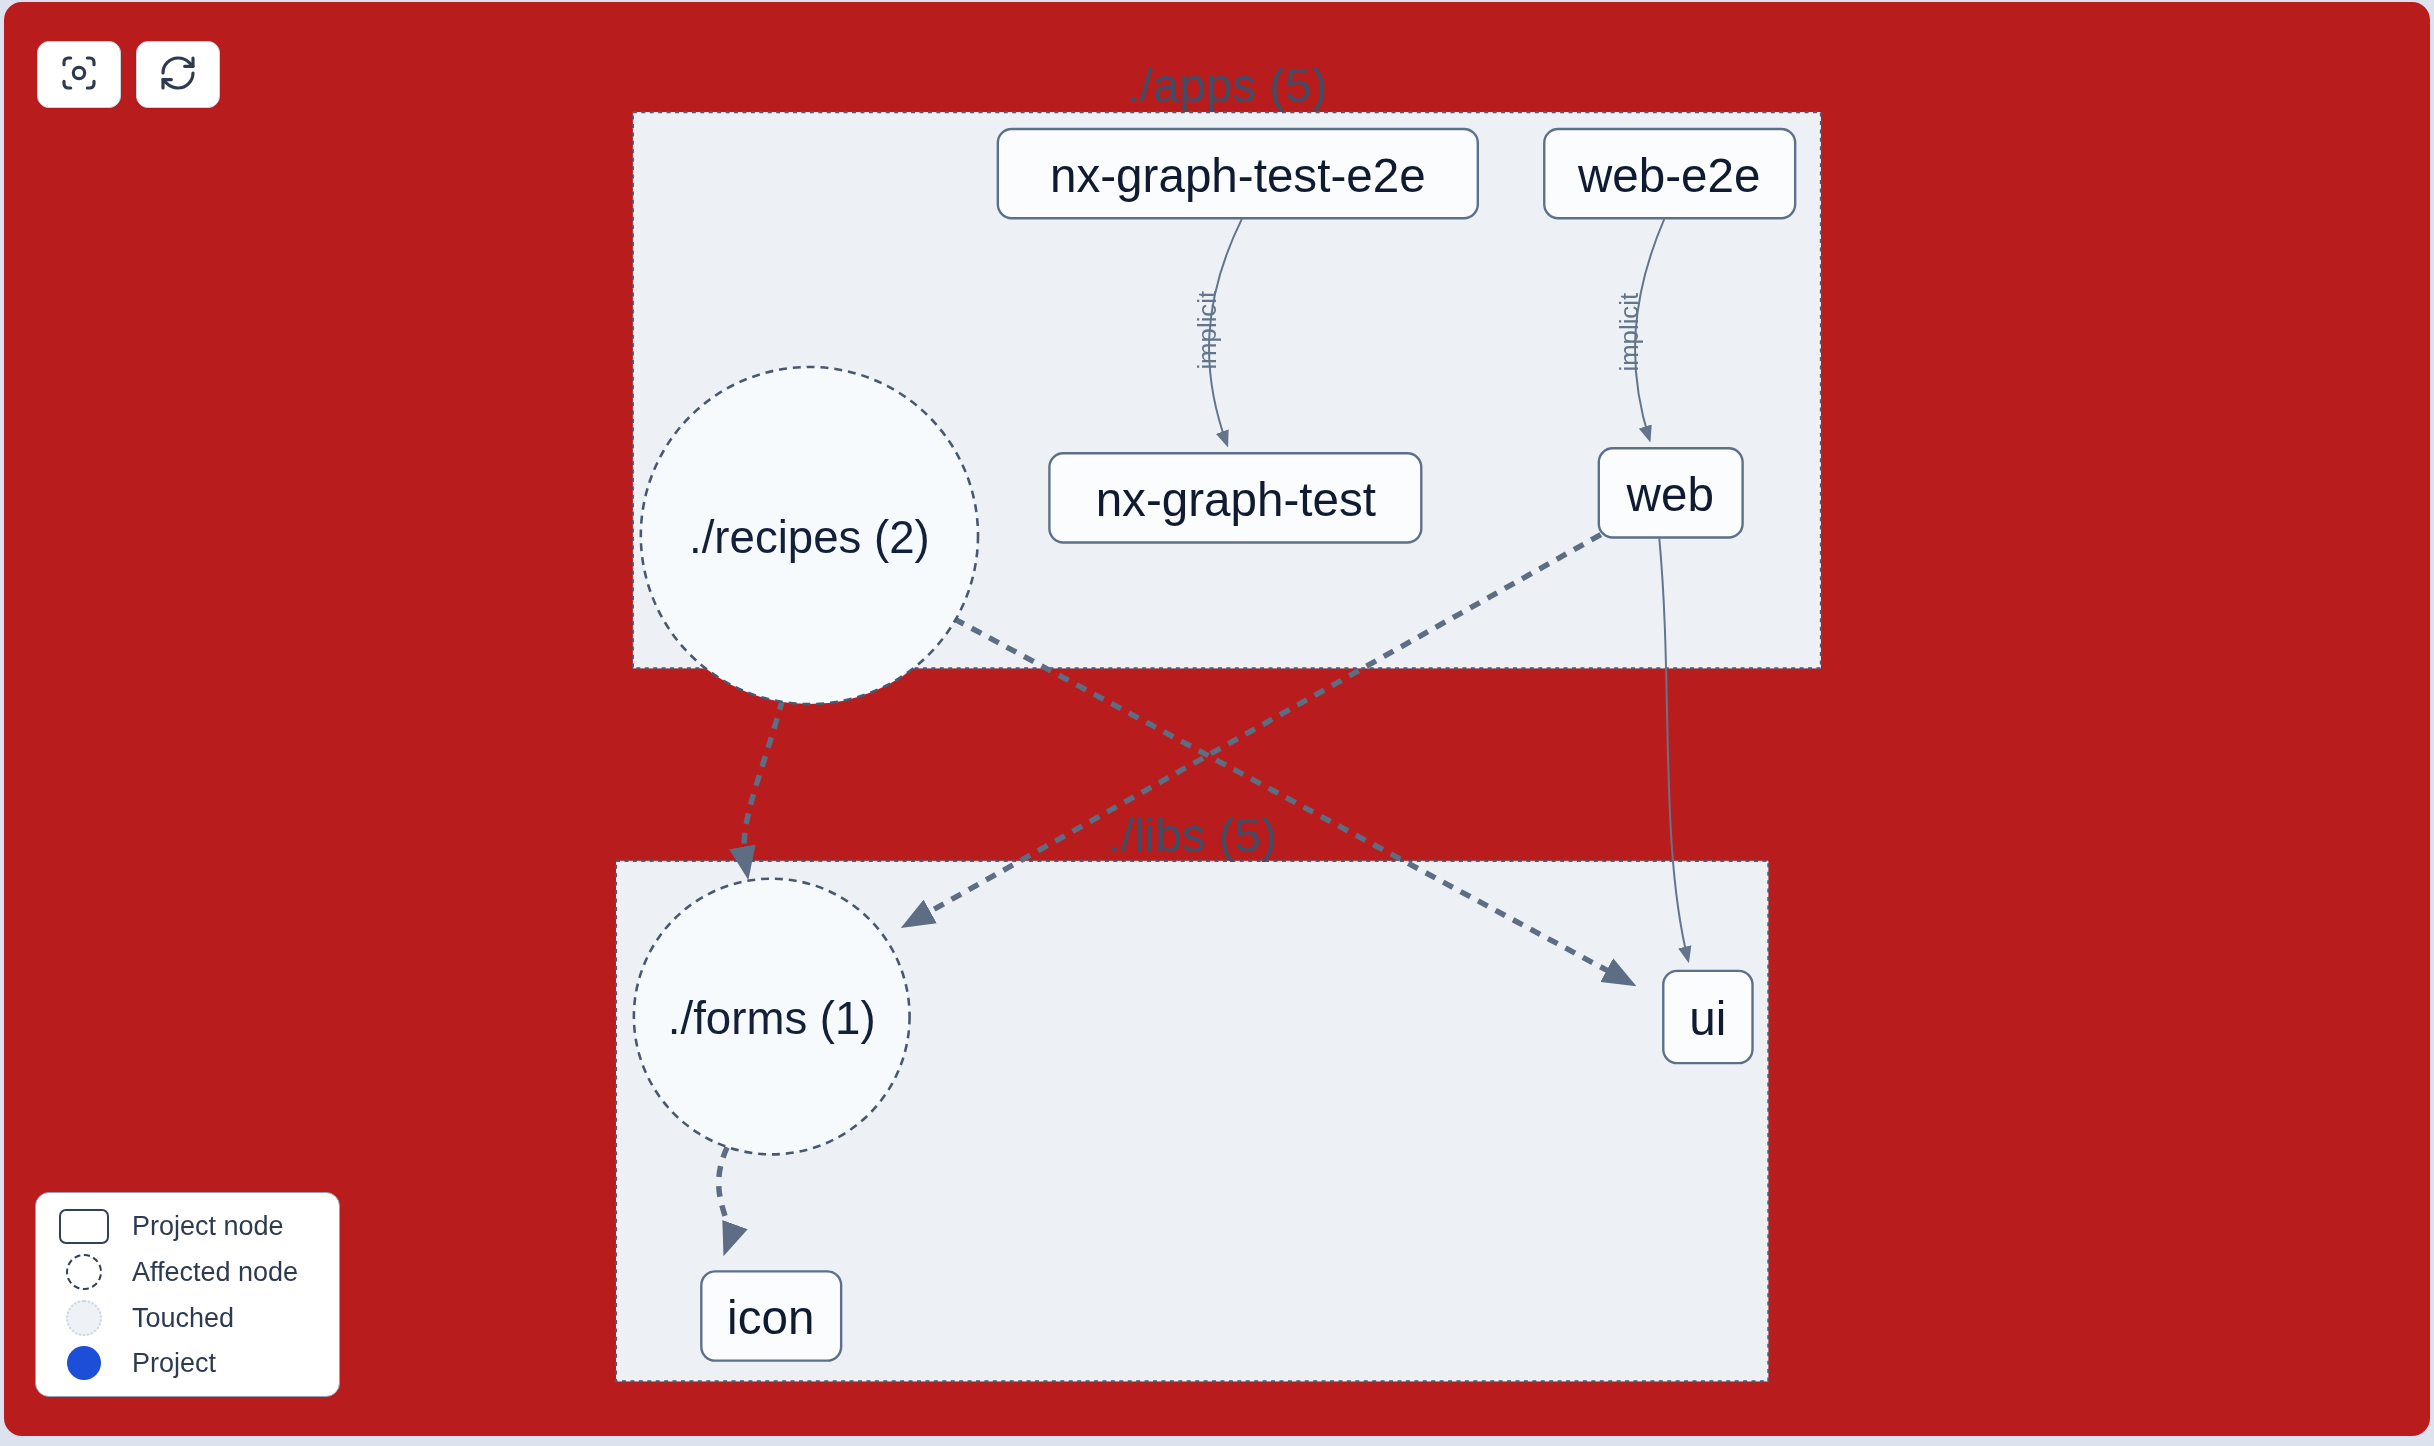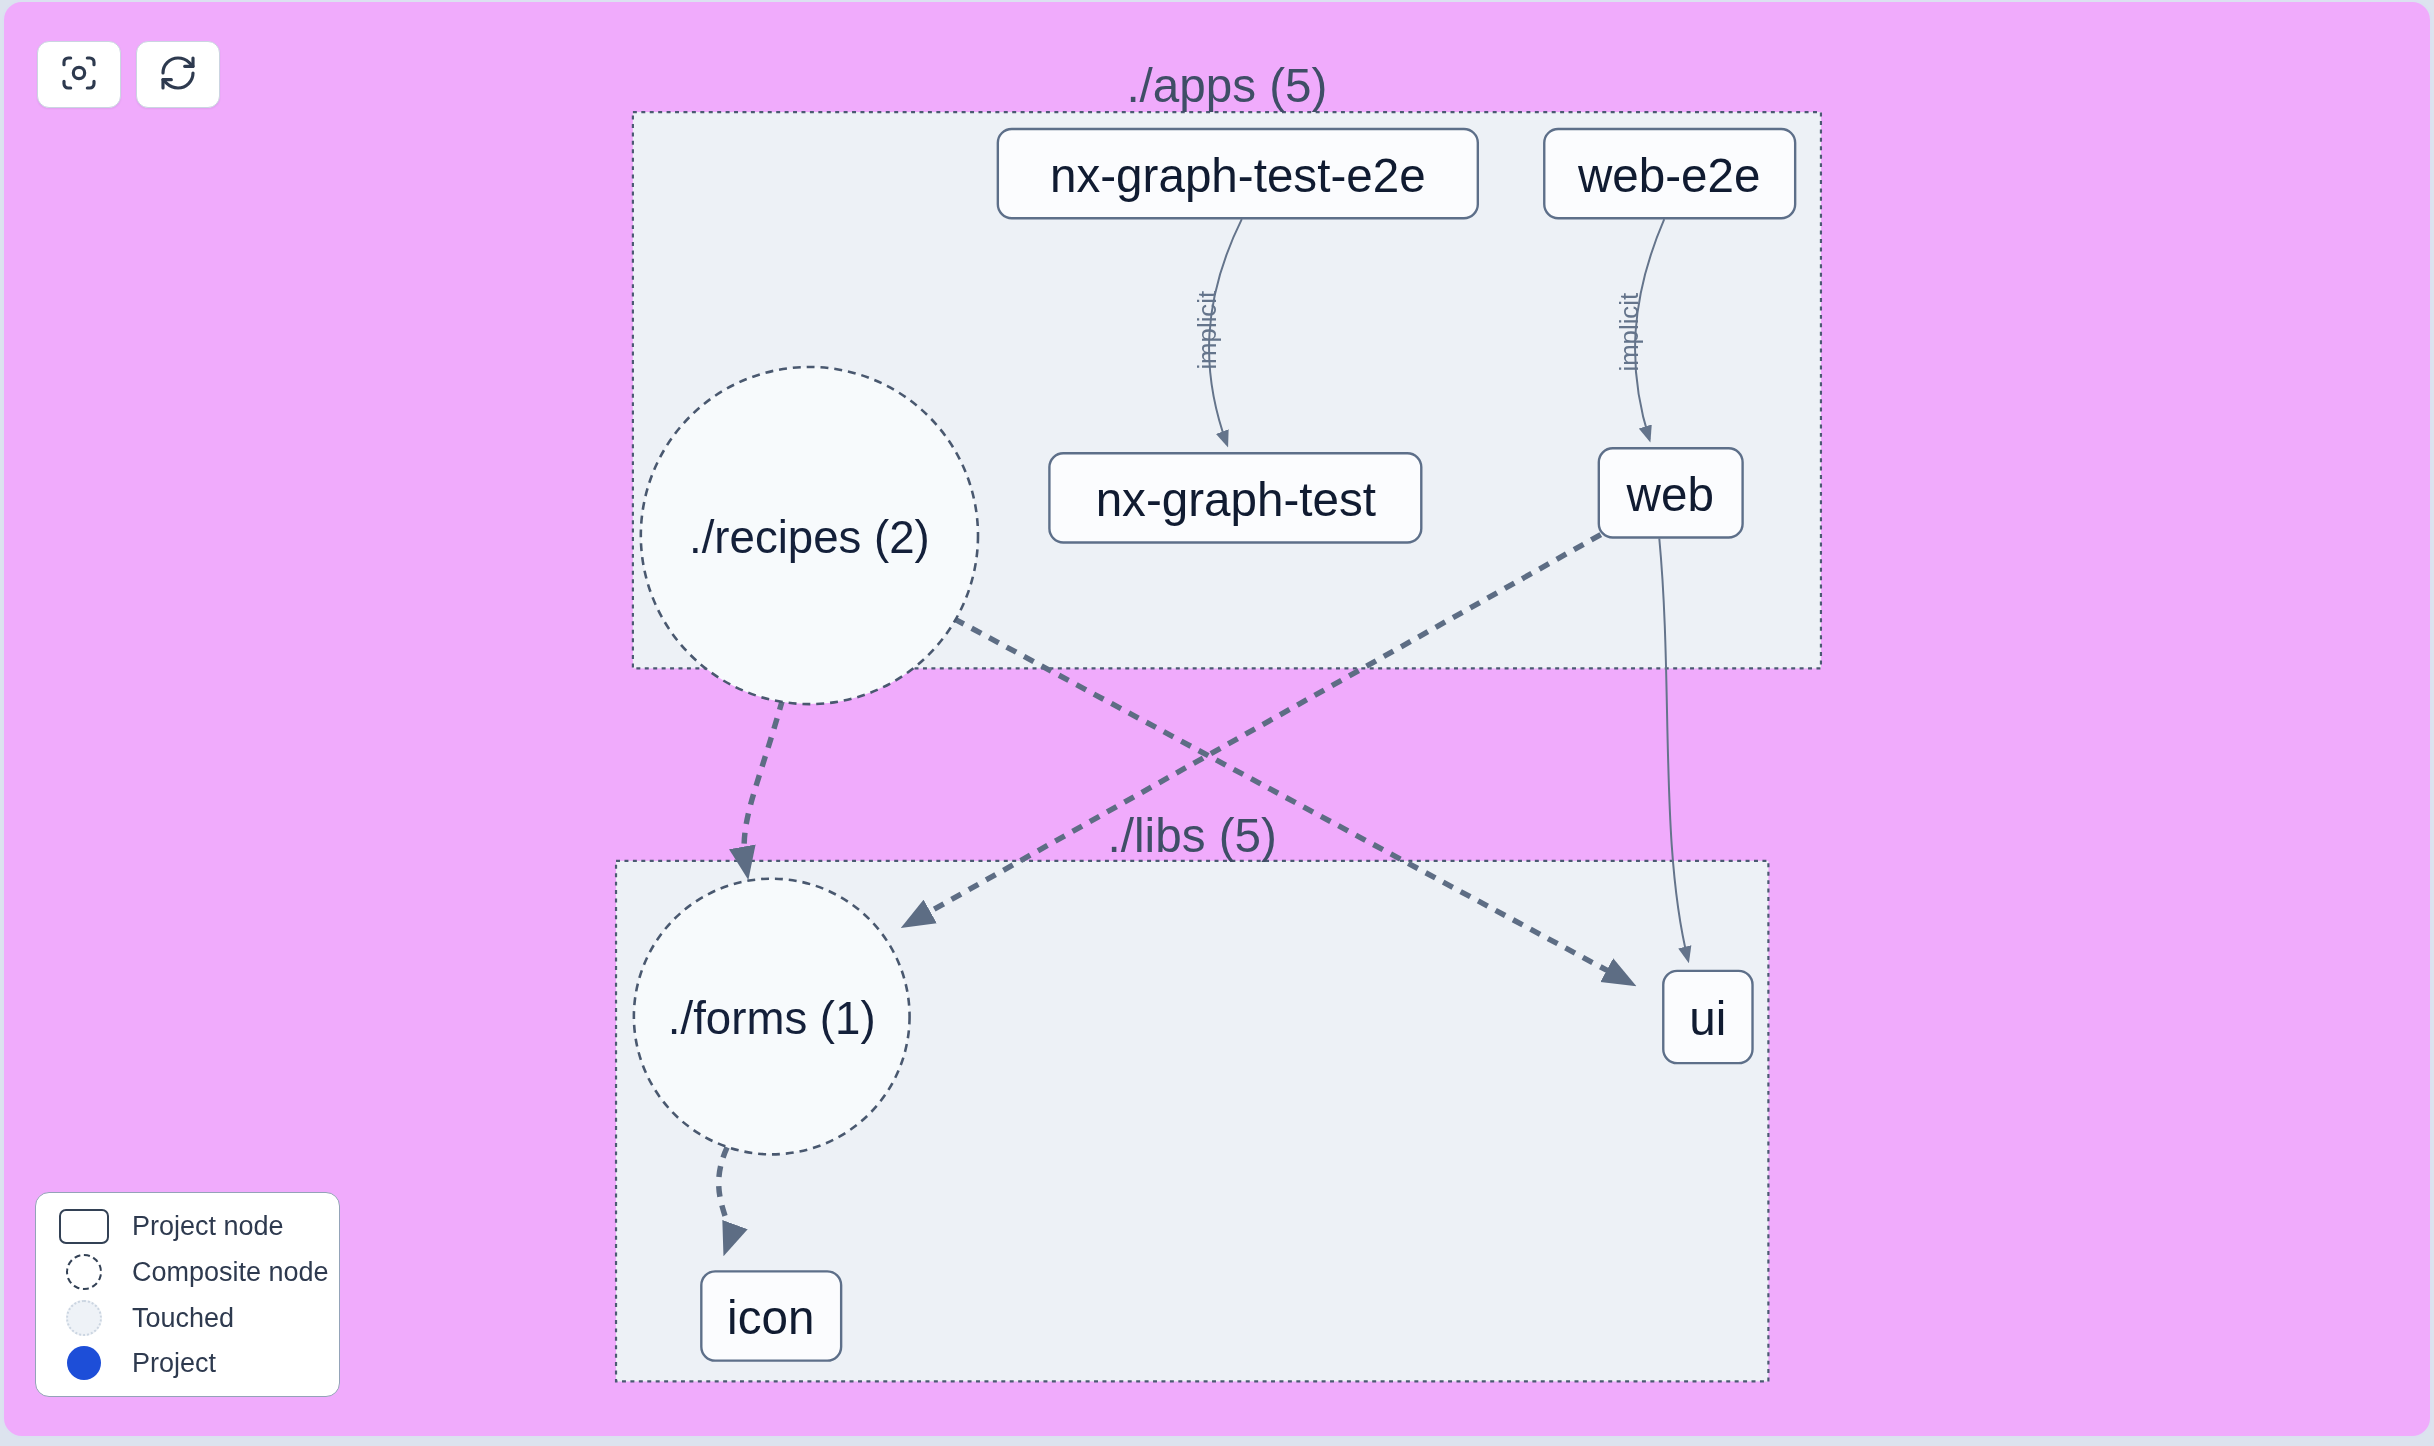--- a/index.html
+++ b/index.html
@@ -4,21 +4,21 @@
 <style>
   html,body{margin:0;padding:0;}
   body{
     width:2434px;height:1446px;position:relative;
     background:#dce3ee;
     font-family:"Liberation Sans", sans-serif;
     overflow:hidden;
   }
   .card{
     position:absolute;left:2px;top:0;right:2px;bottom:8px;
-    background:#f0abfc;border:2px solid #dbe1f0;border-radius:20px;
+    background:#b91c1c;border:2px solid #dbe1f0;border-radius:20px;
   }
   svg.graph{position:absolute;left:0;top:0;width:100%;height:100%;}
 
   
   .cluster-rect{fill:#edf1f6;stroke:#4b5a72;stroke-width:2.2;stroke-dasharray:4 4.5;}
   .cluster-label{font-size:48px;fill:#3f4e66;text-anchor:middle;dominant-baseline:central;}
   .node-rect{fill:#fbfcfe;stroke:#5d6f89;stroke-width:2.4;}
   .node-label{font-size:48px;fill:#101b31;text-anchor:middle;dominant-baseline:central;}
   .composite-circle{fill:#f7fafc;stroke:#49586f;stroke-width:2.6;stroke-dasharray:8 6;}
   .composite-label{font-size:46px;fill:#14203a;text-anchor:middle;dominant-baseline:central;}
@@ -162,21 +162,21 @@
     <div class="legend-row">
       <span class="legend-swatch-cell">
           <span class="sw-project"></span>
         </span>
       <span class="legend-label">Project node</span>
     </div>
     <div class="legend-row">
       <span class="legend-swatch-cell">
           <span class="sw-composite"></span>
         </span>
-      <span class="legend-label">Composite node</span>
+      <span class="legend-label">Affected node</span>
     </div>
     <div class="legend-row">
       <span class="legend-swatch-cell">
           <span class="sw-affected"></span>
         </span>
       <span class="legend-label">Touched</span>
     </div>
     <div class="legend-row">
       <span class="legend-swatch-cell">
           <span class="sw-touched" id="touched-swatch" style="background: rgb(29, 78, 216);"></span>

